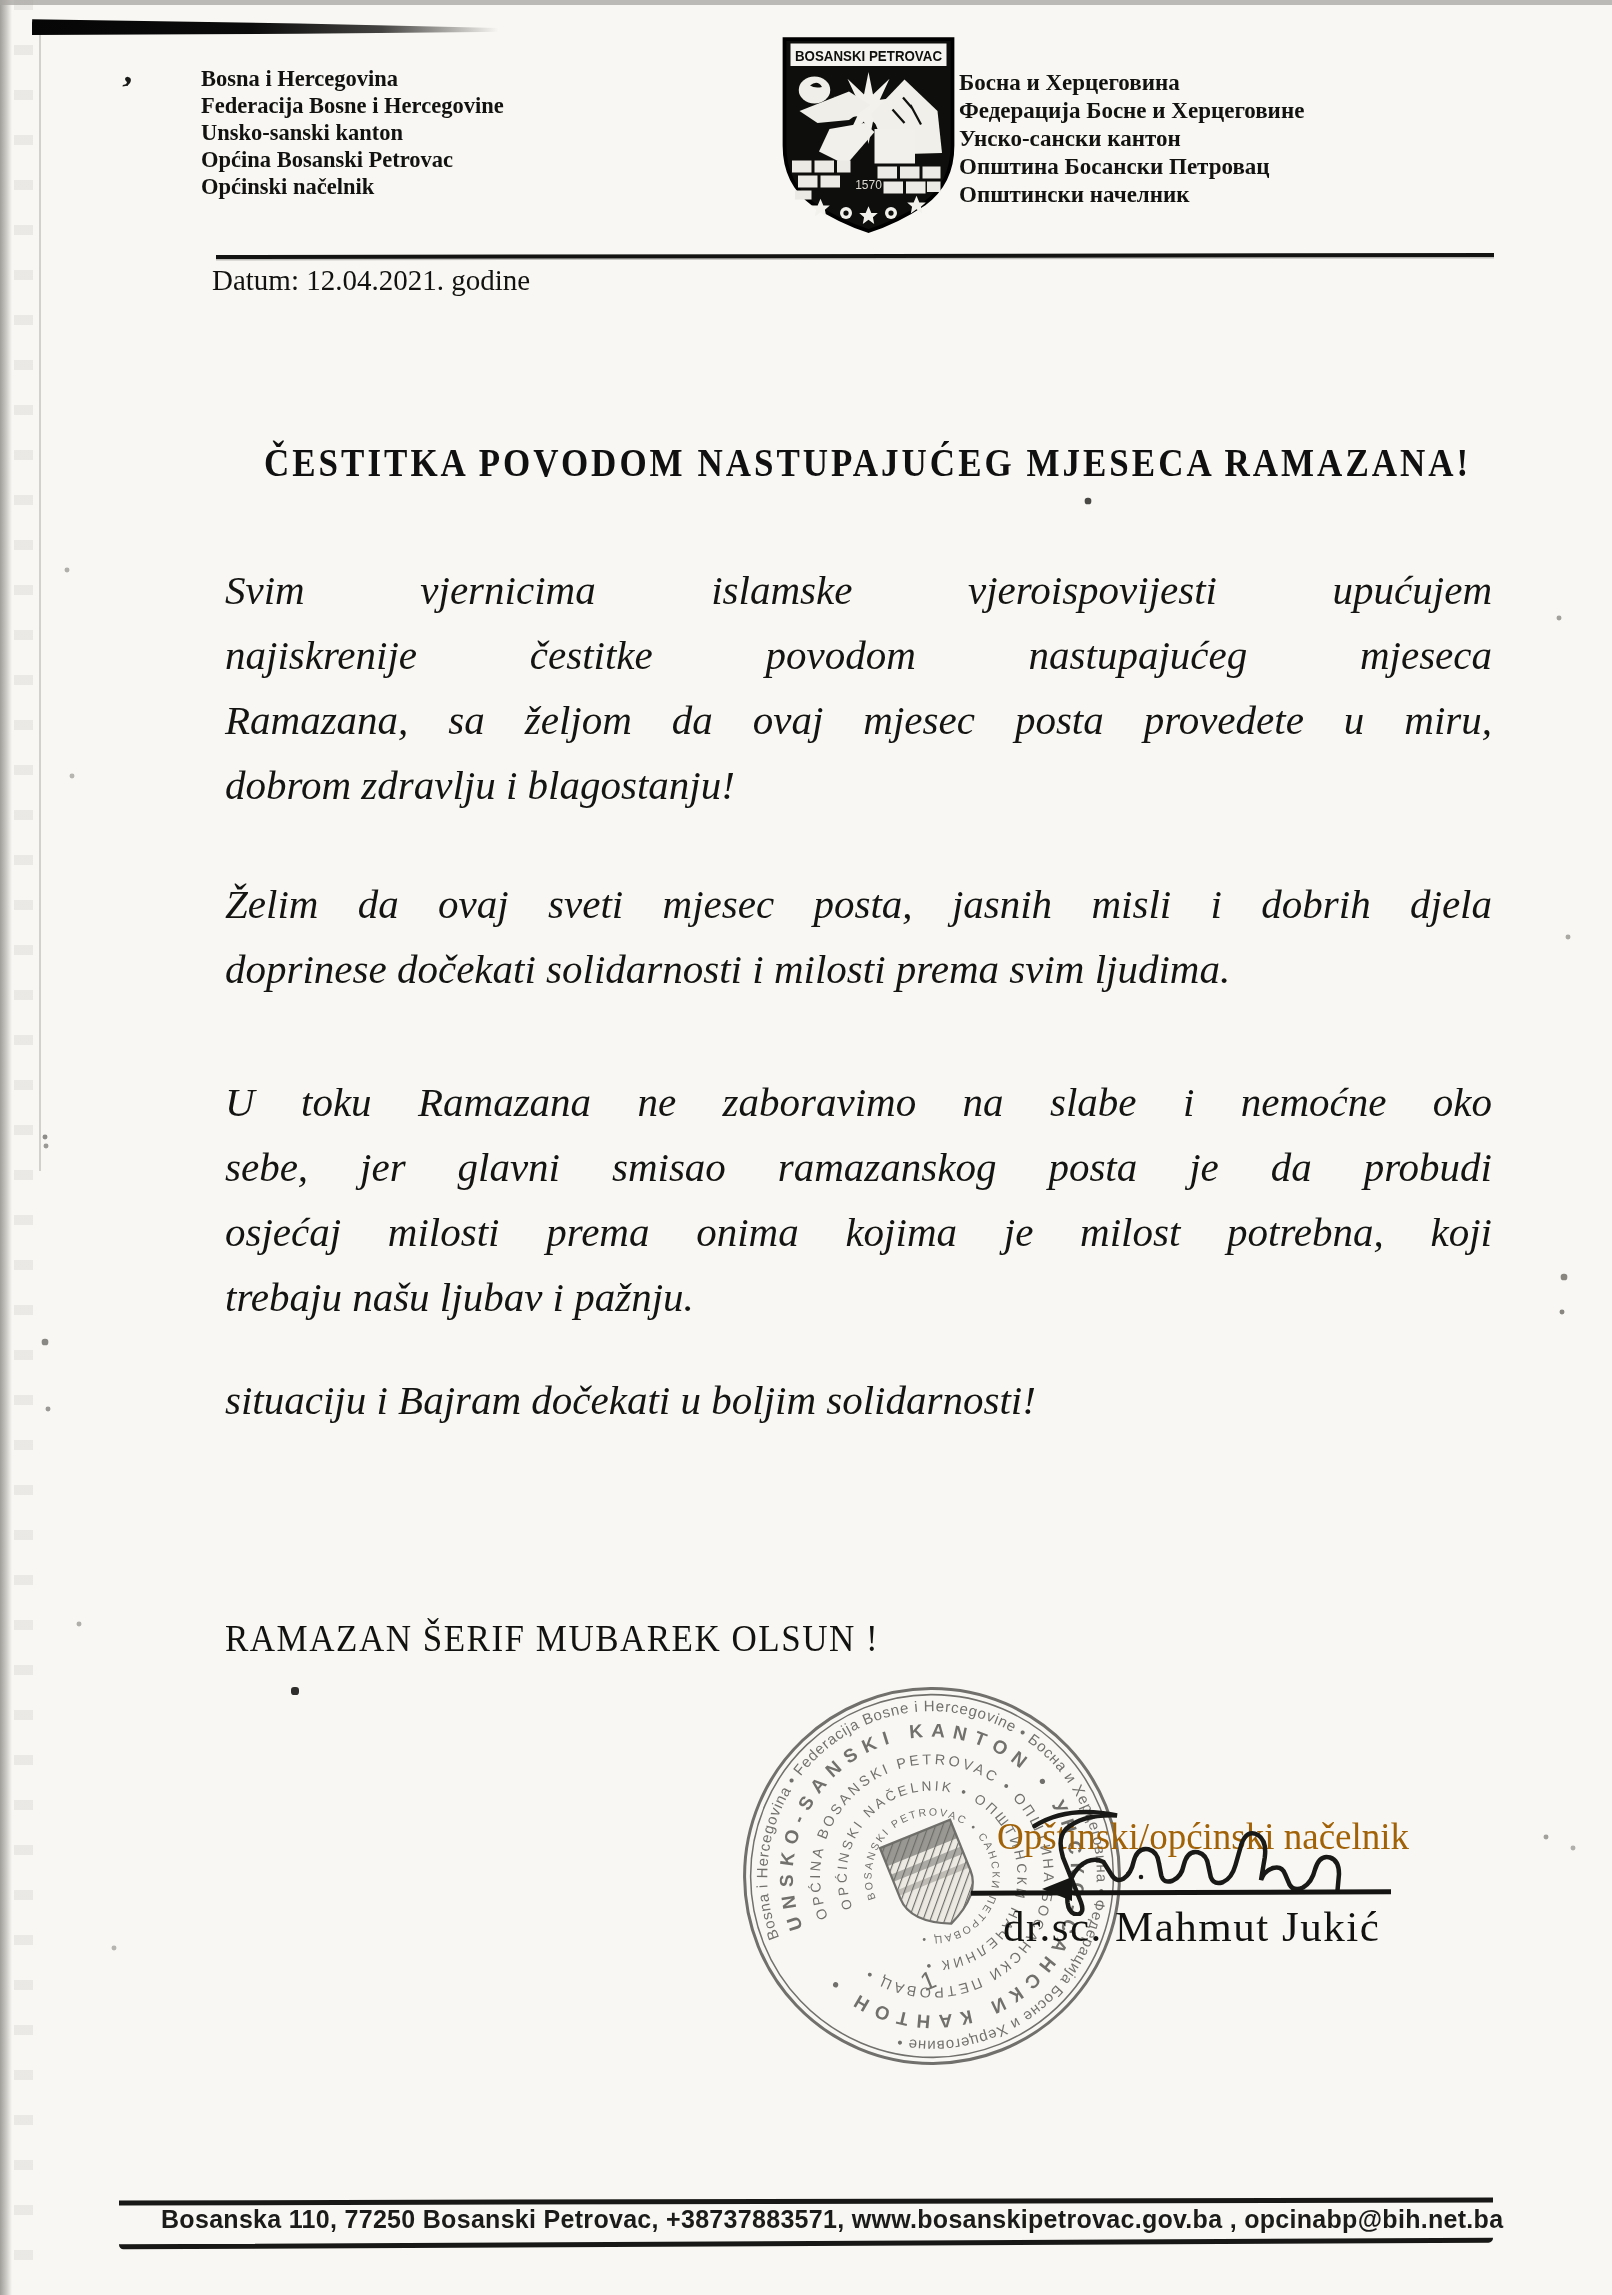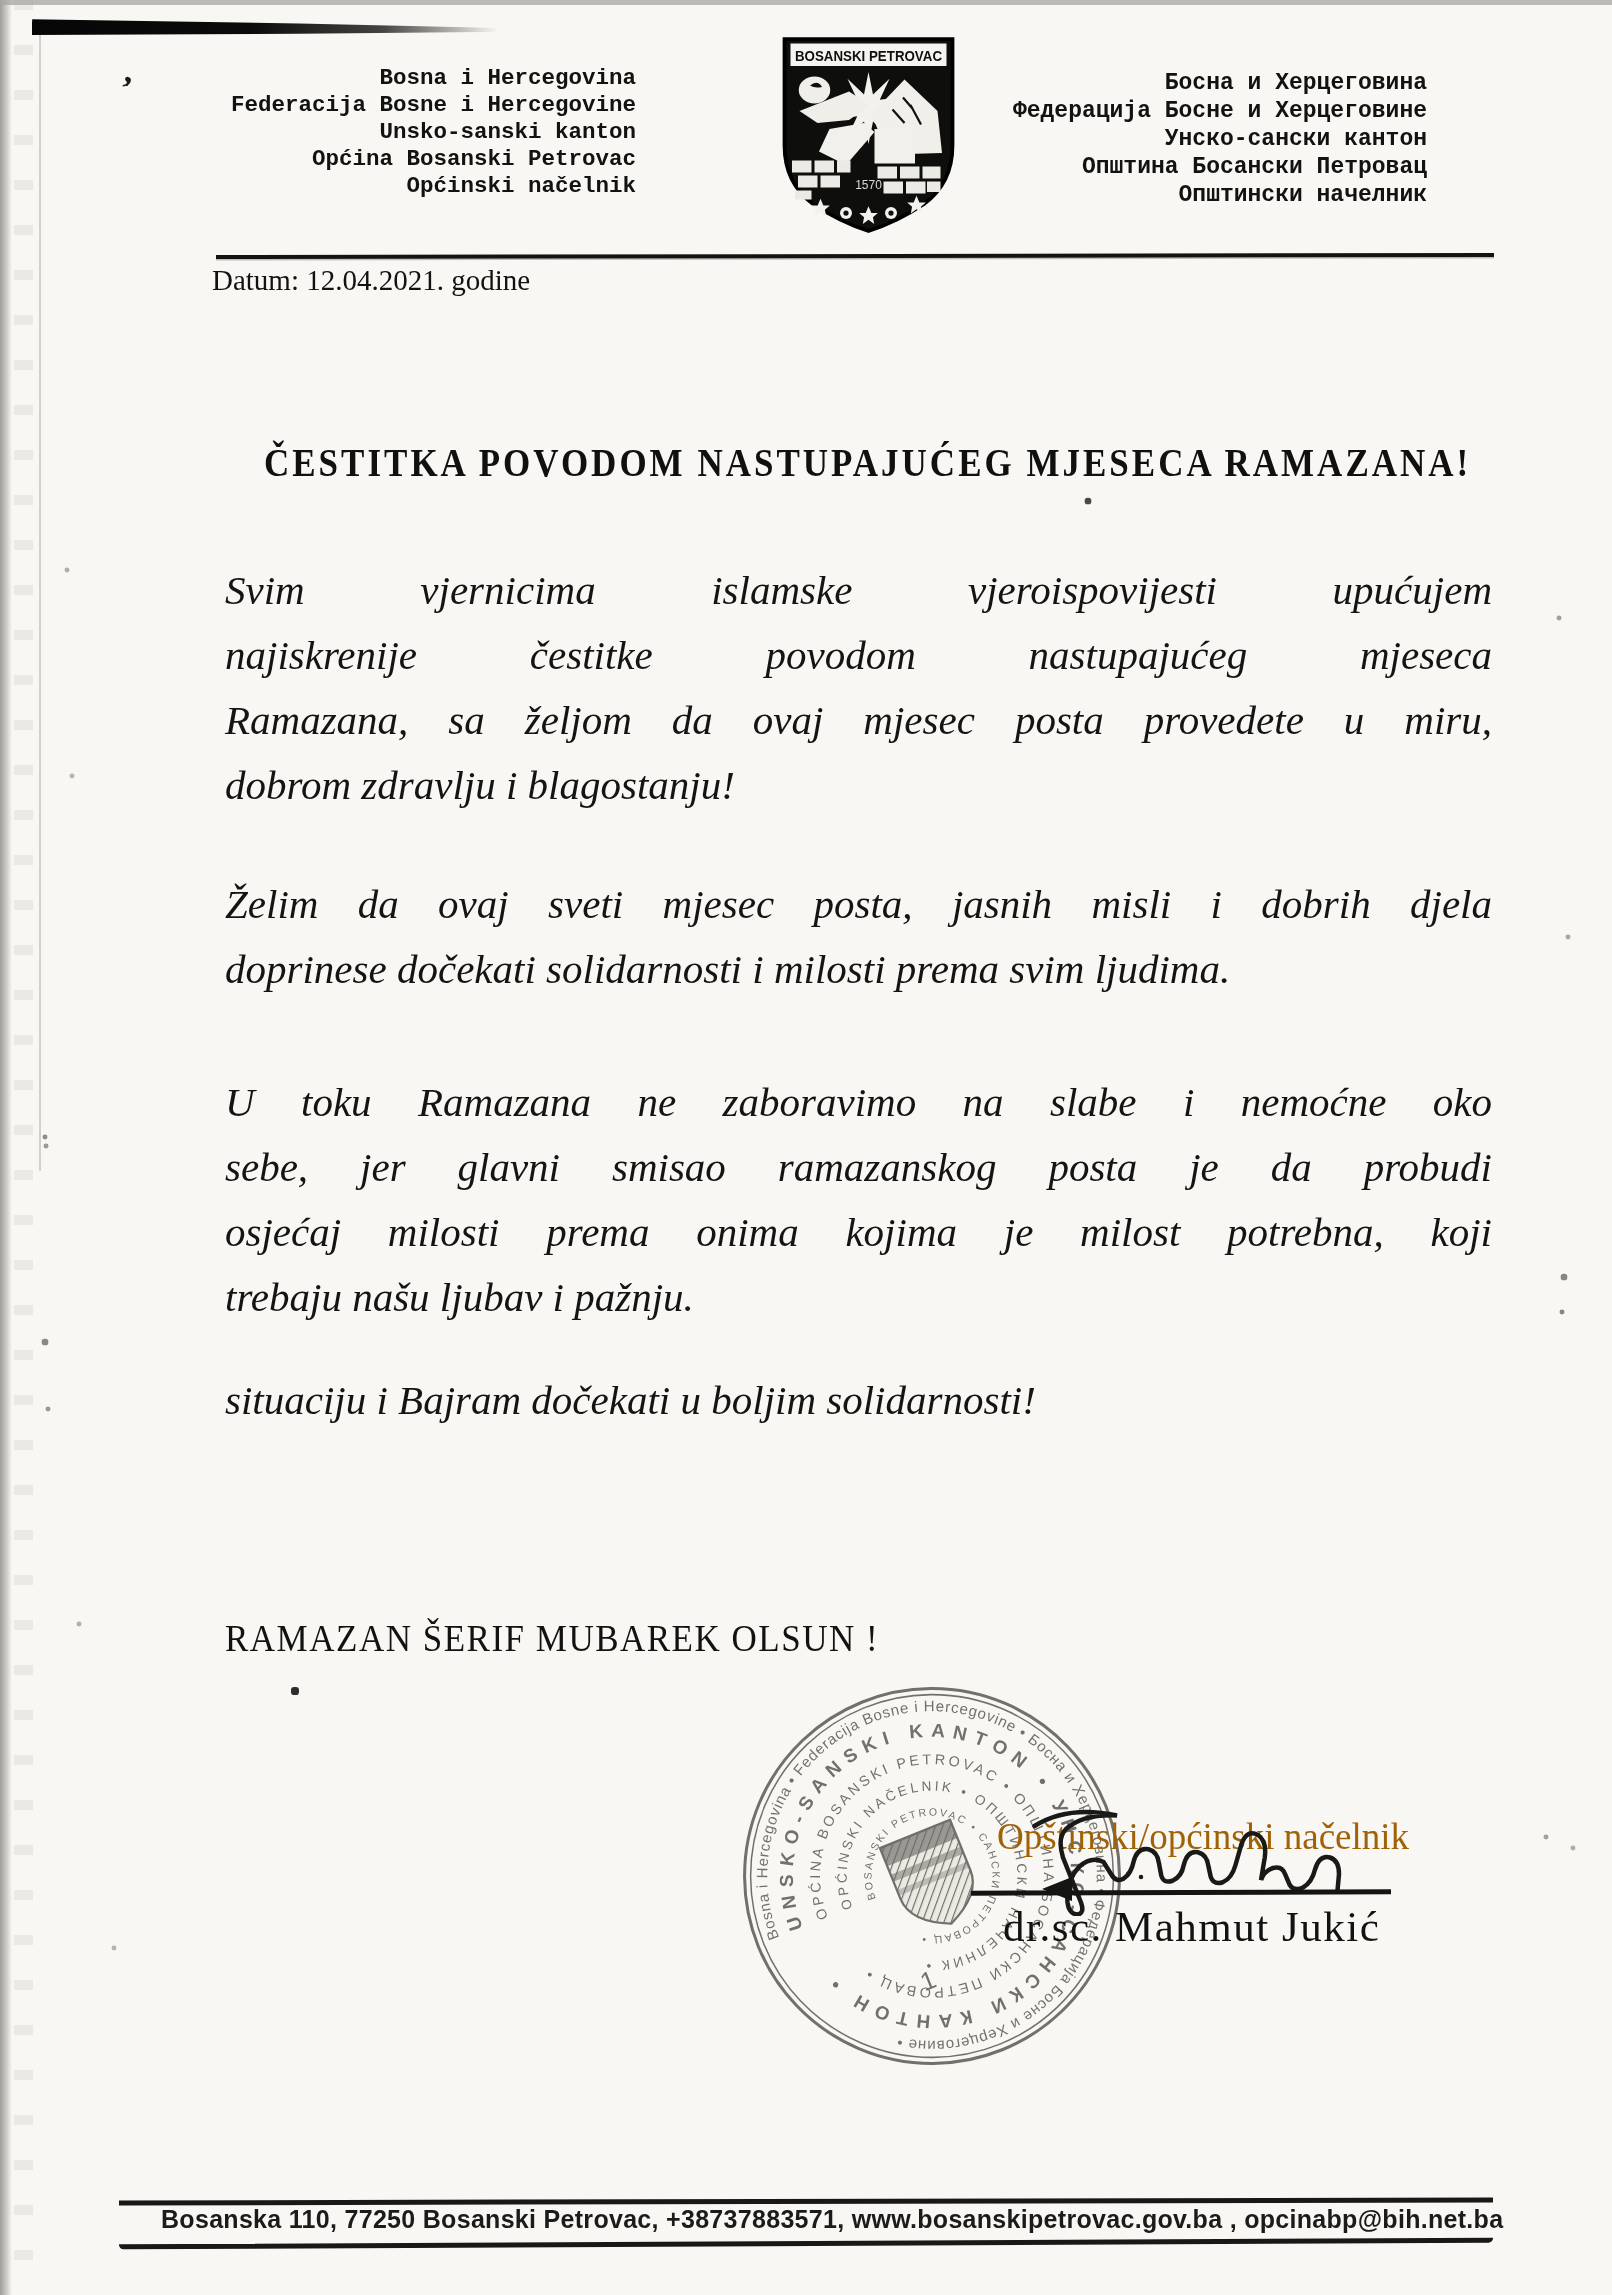--- a/index.html
+++ b/index.html
@@ -25,21 +25,21 @@
     box-shadow:
       66px 569px 0 1.5px #b1afaa, 71px 775px 0 1.5px #b7b5b0, 44px 1136px 0 1.5px #8f8d89,
       45px 1145px 0 1.5px #9b9995, 44px 1341px 0 2.3px #8a8884, 47px 1408px 0 1.5px #9b9995,
       78px 1623px 0 1.5px #b1afaa, 113px 1947px 0 1.5px #b7b5b0, 294px 1690px 0 3px #2f2e2c,
       1558px 617px 0 1.5px #a3a19c, 1567px 936px 0 1.5px #aaa8a3, 1563px 1276px 0 2.3px #88867f,
       1561px 1311px 0 1.5px #88867f, 1545px 1836px 0 1.5px #a3a19c, 1572px 1847px 0 1.5px #b1afaa,
       1087px 500px 0 2.3px #4a4946, 126px 84px 0 0 #1d1d1b;}
   .apostrophe{position:absolute;left:120px;top:69px;font-size:35px;font-weight:bold;color:#1a1a18;
     transform:rotate(12deg);}
   
-  .hdr{position:absolute;text-align:right;font-weight:bold;font-size:22.5px;line-height:27px;color:#121210;font-family:Liberation Mono, monospace;}
+  .hdr{position:absolute;text-align:left;font-weight:bold;font-size:22.5px;line-height:27px;color:#121210;}
   .hdr-left{left:201px;top:65px;width:435px;}
   .hdr-right{left:959px;top:69px;width:468px;font-size:23px;line-height:28px;}
   .crest{position:absolute;left:777px;top:33px;width:183px;height:204px;}
   .rule-top{position:absolute;left:216px;top:254px;width:1278px;height:3.8px;background:#131311;
     transform:rotate(-.1deg);box-shadow:0 1.5px 0 rgba(20,20,18,.25);}
   .date-line{position:absolute;left:212px;top:264px;font-size:29px;color:#121210;}
   
   .doc-title{position:absolute;left:264px;top:441px;font-weight:bold;font-size:35px;
     letter-spacing:3px;white-space:nowrap;transform:scale(1,1.14);transform-origin:left top;color:#101010;}
   

